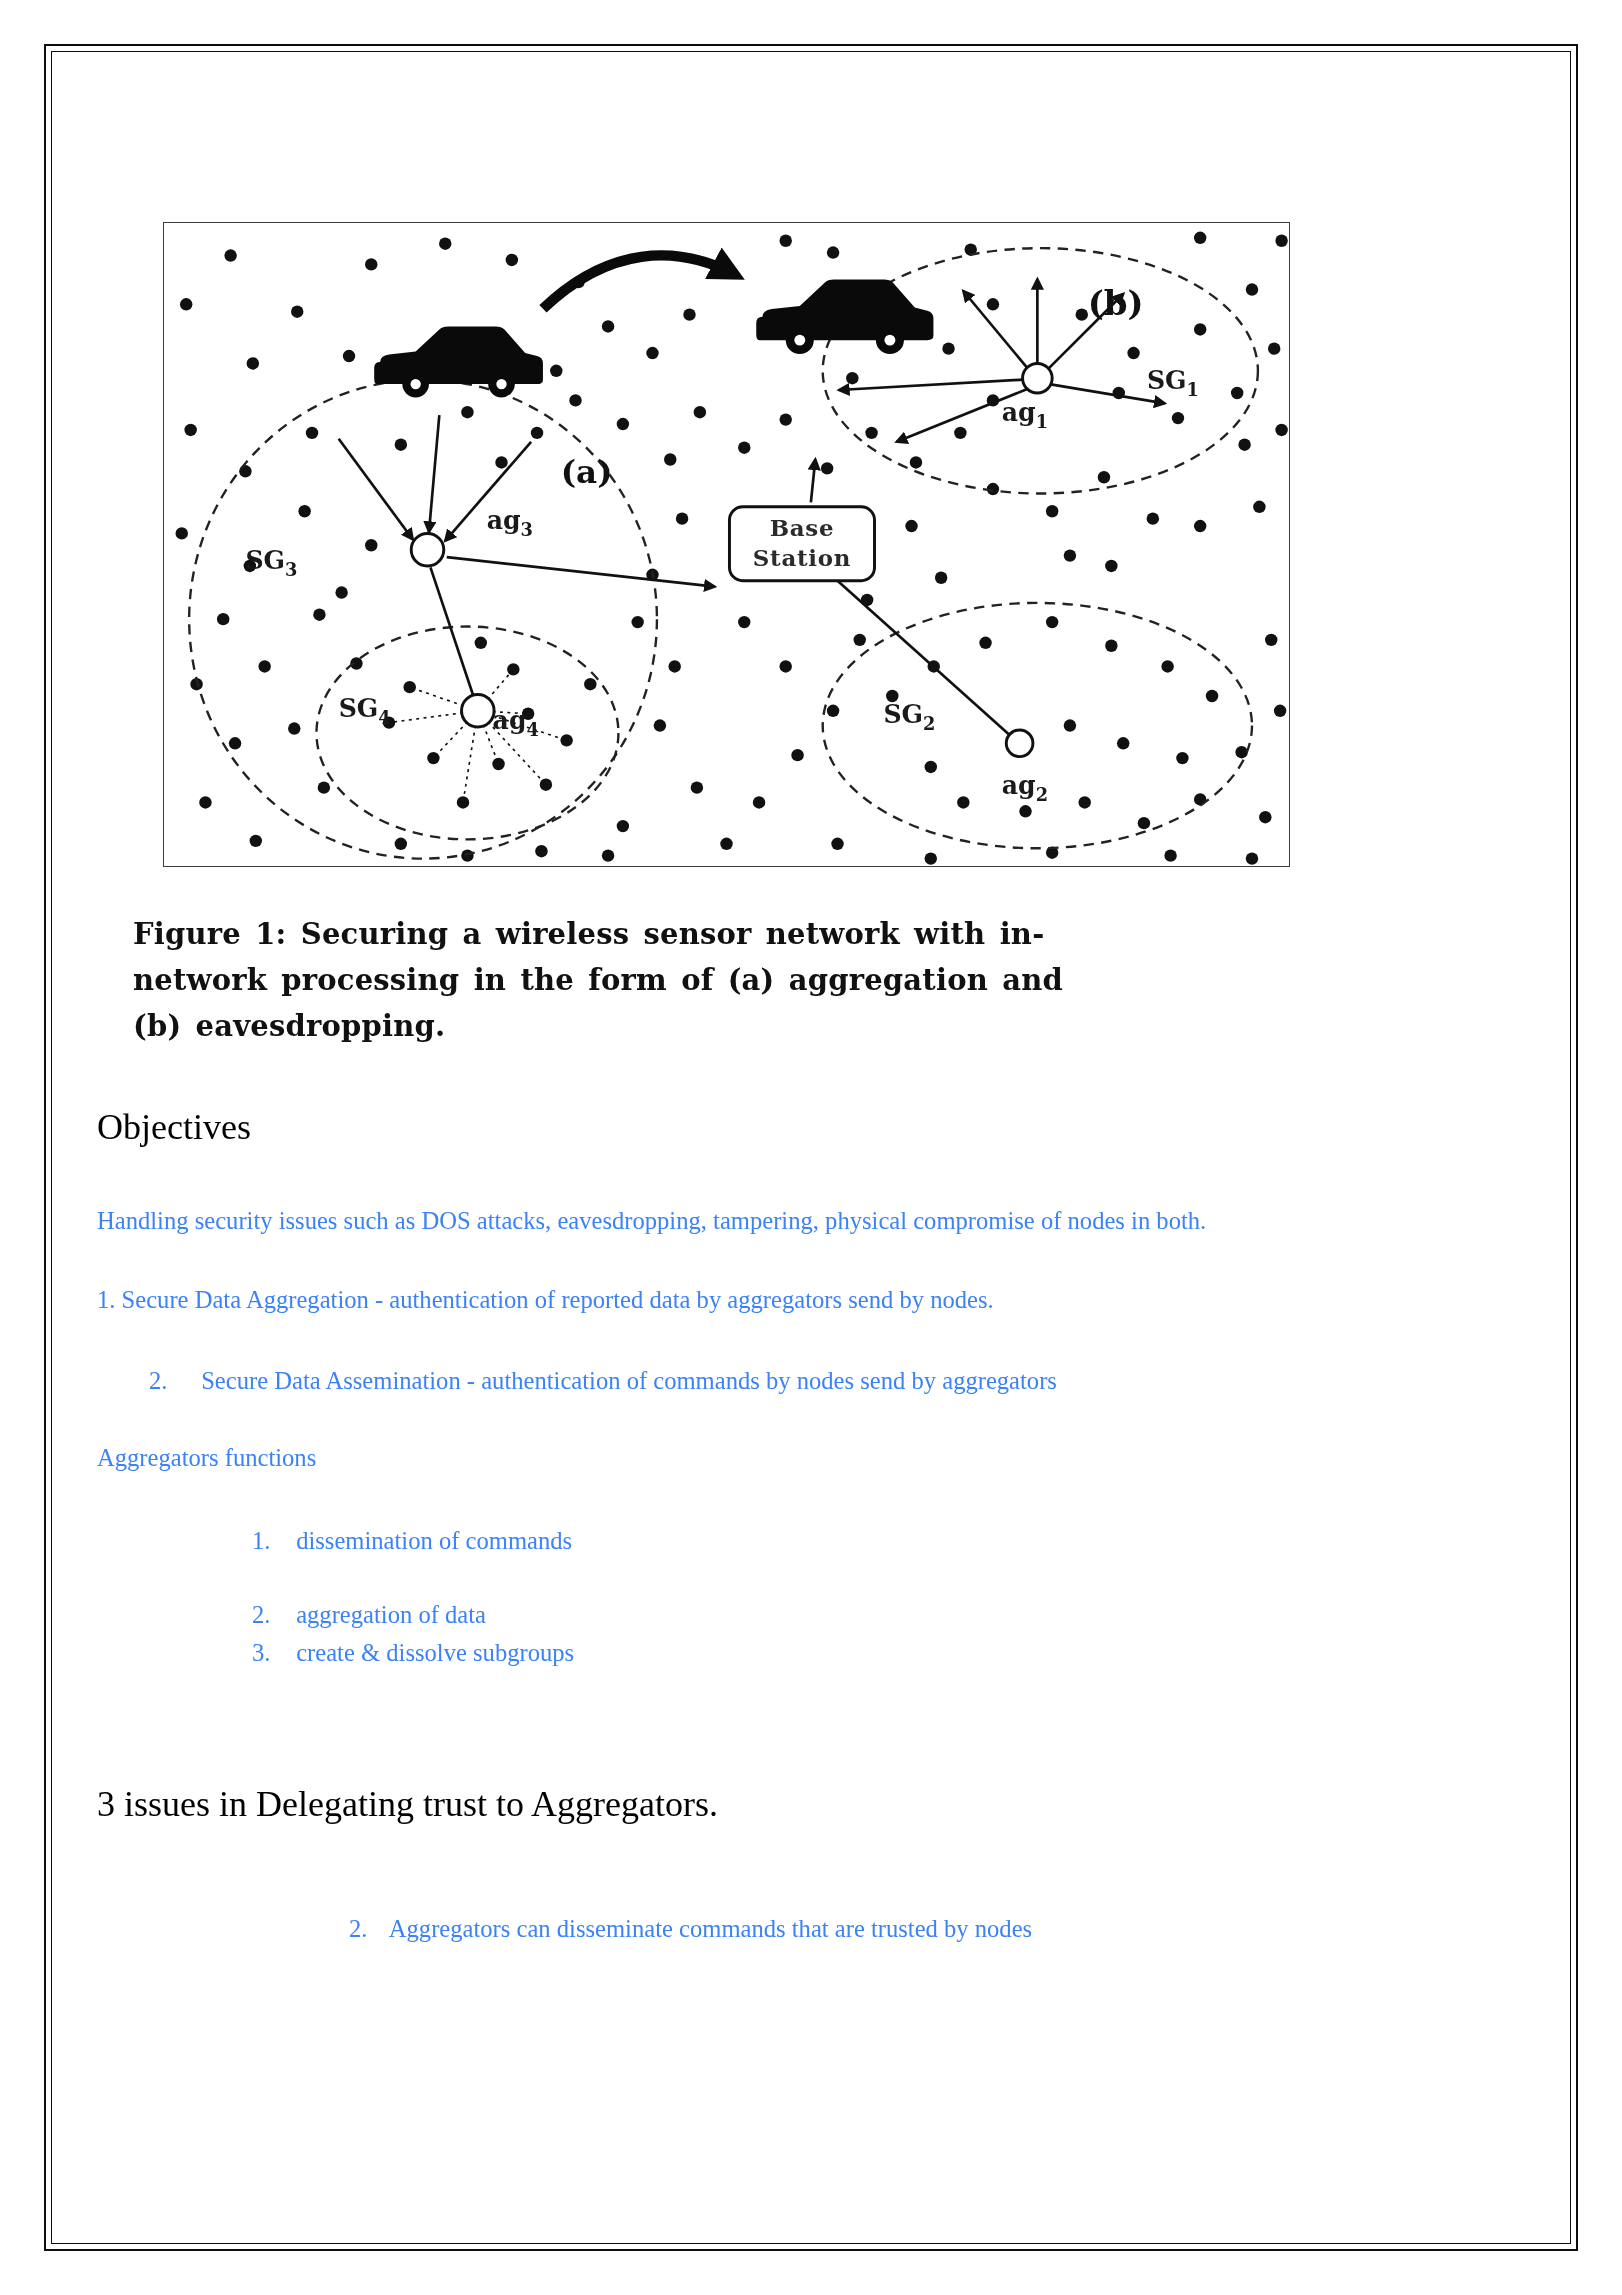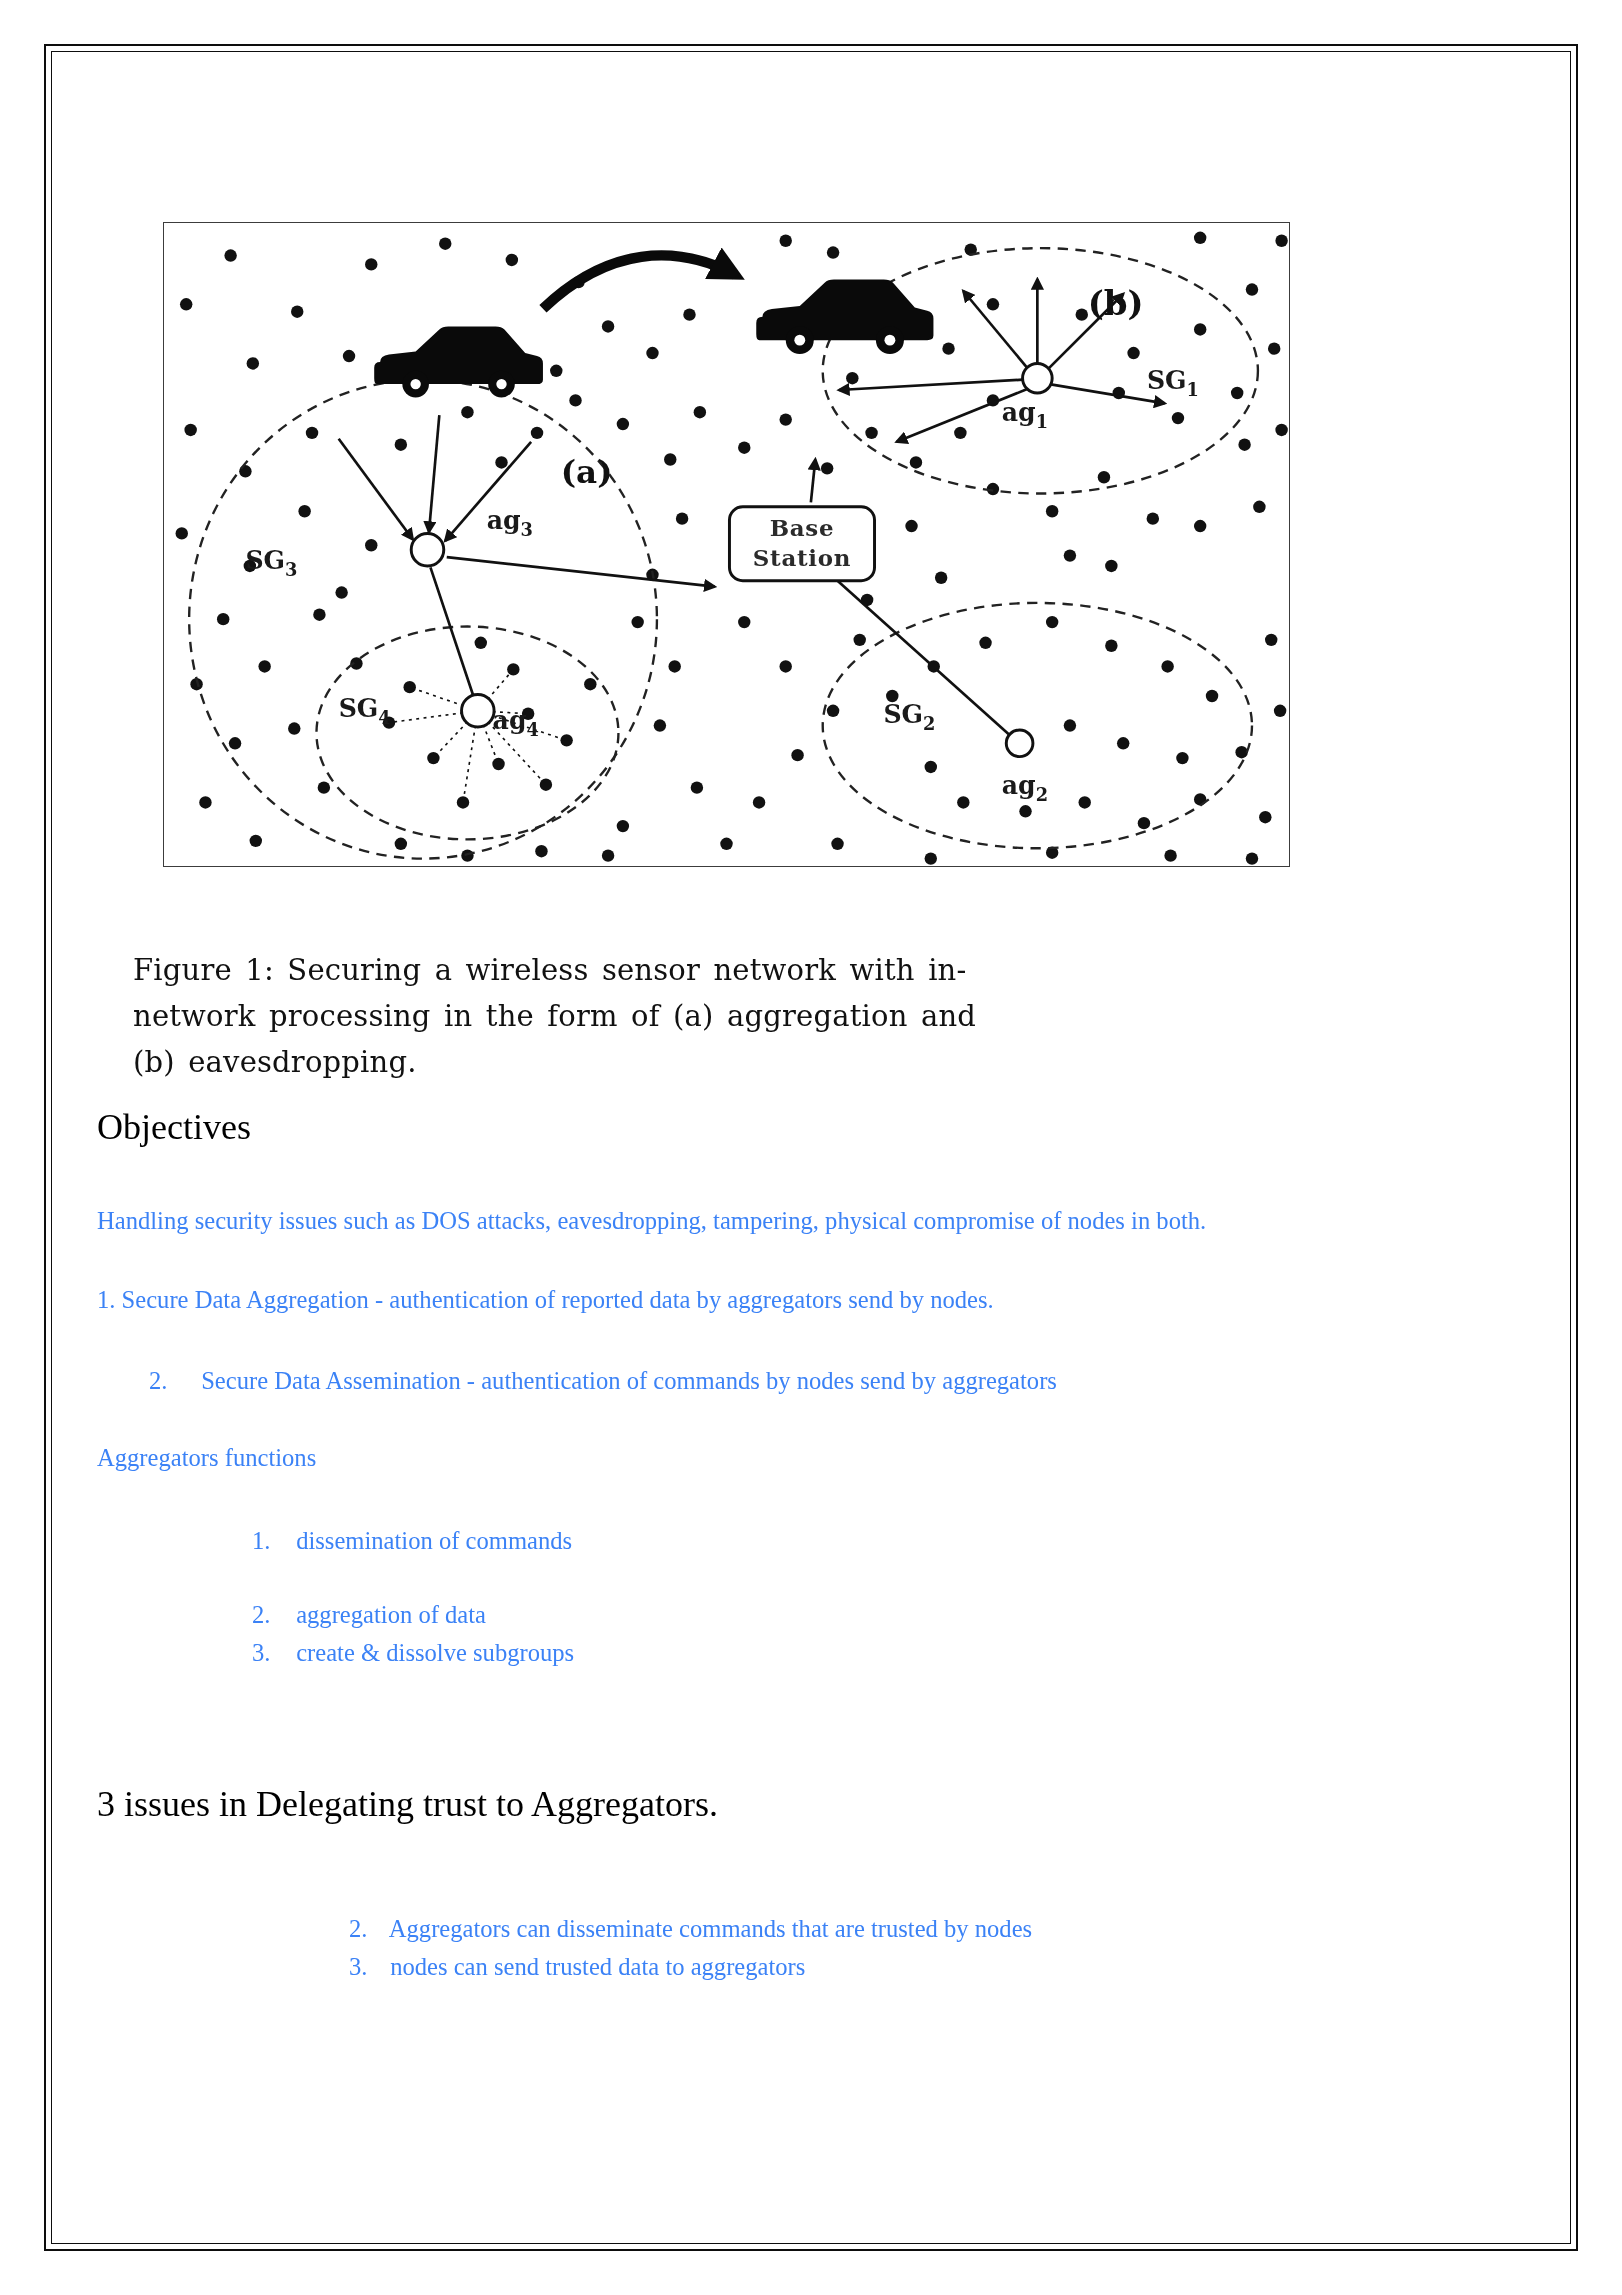--- a/index.html
+++ b/index.html
@@ -14,22 +14,22 @@
 
   .sg{fill:none;stroke:#222;stroke-width:1.6;stroke-dasharray:7 5;}
   .ln{stroke:#111;stroke-width:1.8;fill:none;}
   .dln{stroke:#111;stroke-width:1.1;fill:none;stroke-dasharray:2 3;}
   .agg{fill:#fff;stroke:#111;stroke-width:2;}
   .figlbl{font-family:"DejaVu Serif",serif;font-weight:bold;fill:#1a1a1a;font-size:17px;}
   .figlbl .sub{font-size:12px;}
   .bslbl{font-family:"DejaVu Serif",serif;font-weight:bold;fill:#2b2b2b;font-size:15.5px;letter-spacing:.5px;}
   .ablbl{font-family:"DejaVu Serif",serif;font-weight:bold;fill:#111;}
 
-  .caption{position:absolute;left:133px;top:947px;width:1220px;
-           font-family:"DejaVu Serif",serif;font-weight:400;font-size:29px;line-height:46px;
+  .caption{position:absolute;left:133px;top:911px;width:1220px;
+           font-family:"DejaVu Serif",serif;font-weight:700;font-size:29px;line-height:46px;
            color:#111;letter-spacing:0.2px;word-spacing:4px;}
 
   .h1{position:absolute;font-size:36px;line-height:1.15;color:#000;font-weight:400;text-align:center;}
   .body-text{position:absolute;font-size:24.6px;line-height:1.25;color:#3b82f6;}
   .li-num{display:inline-block;}
   .fn-num{min-width:38px;}
   .is-num{min-width:35px;}
   .ob2-num{min-width:46px;}
 </style>
 </head>
@@ -291,18 +291,14 @@
     <span class="li-num fn-num">3.</span>
     <span>create &amp; dissolve subgroups</span>
   </div>
 
   <div class="h1" style="left:97px;top:1784px;">3 issues in Delegating trust to Aggregators.</div>
 
   <div class="body-text" style="left:349px;top:1914px;width:1109px;">
     <span class="li-num is-num">2.</span>
     <span>Aggregators can disseminate commands that are trusted by nodes</span>
   </div>
-  <div class="body-text" style="left:349px;top:1952px;width:1109px;">
-    <span class="li-num is-num">3.</span>
-    <span>nodes can send trusted data to aggregators</span>
-  </div>
 </div>
 
 
 </body></html>

